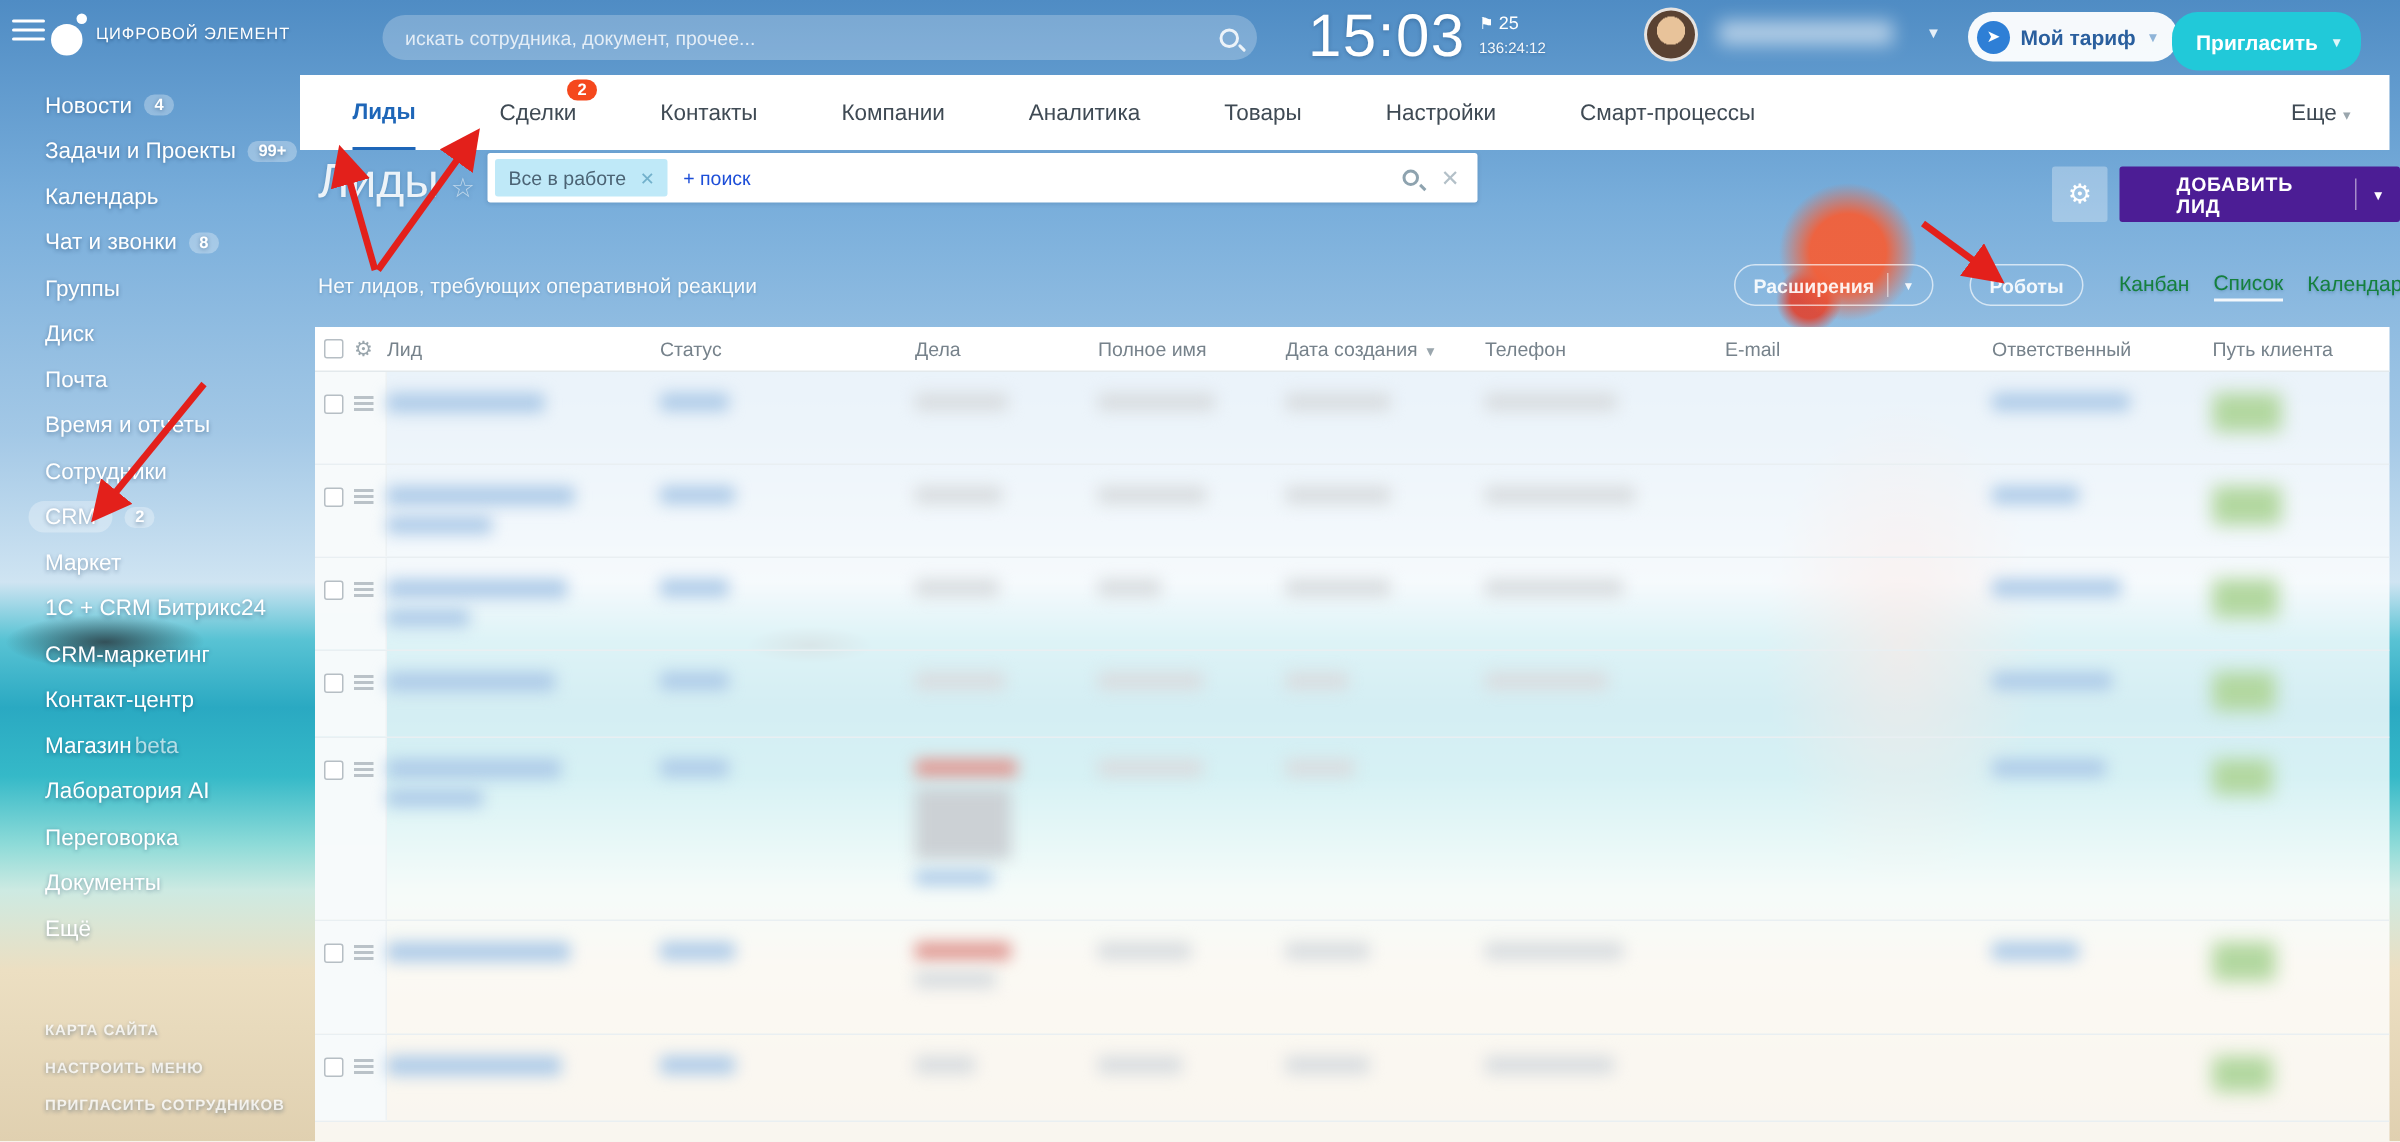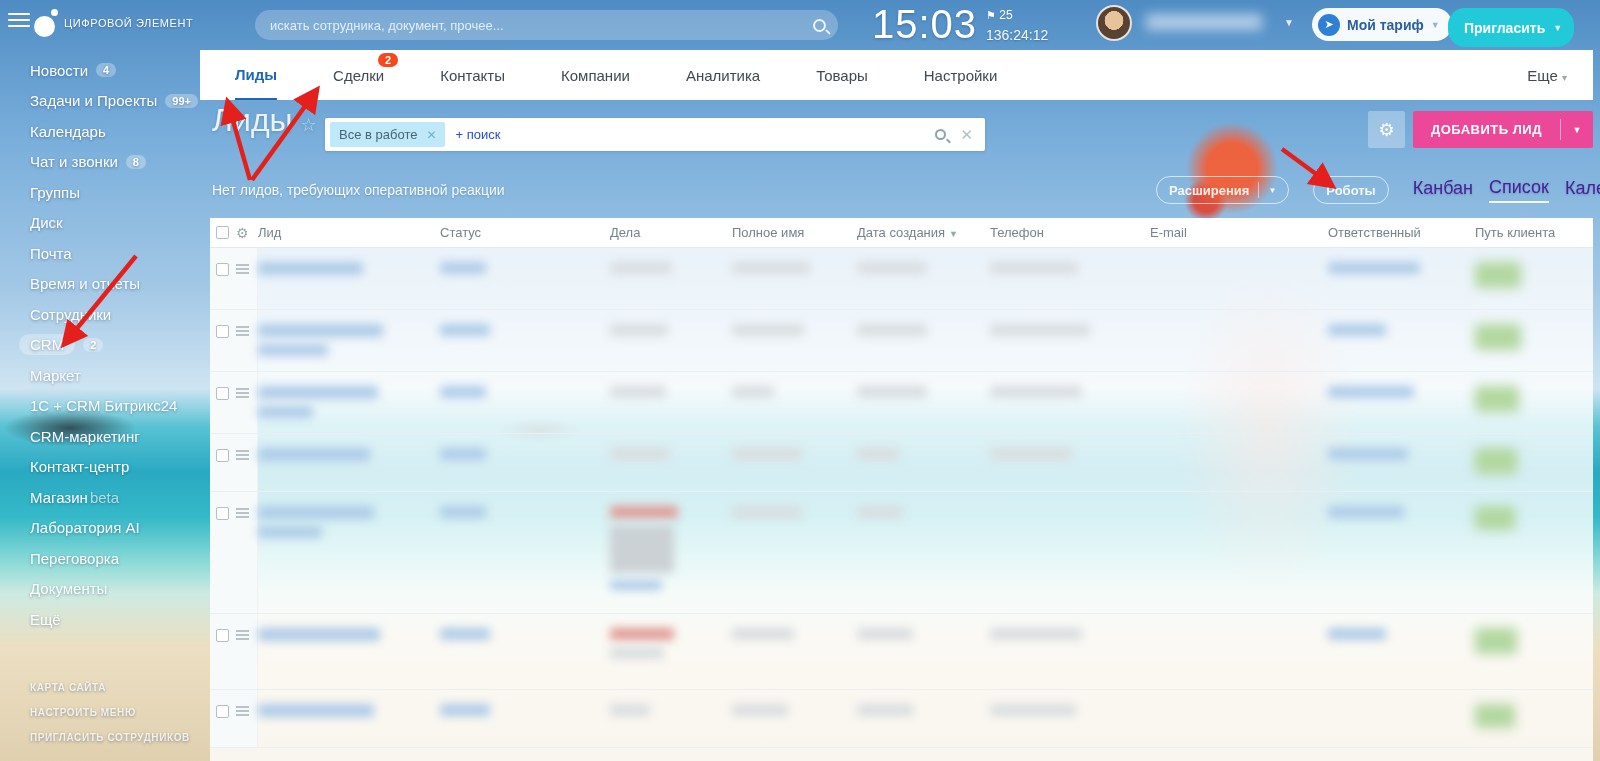--- a/index.html
+++ b/index.html
@@ -50,21 +50,21 @@
   .search input { flex:1; background:transparent; border:none; outline:none;
     font-size:13px; color:#fff; }
   .search input::placeholder { color:rgba(255,255,255,.78); }
   .mag { width:13px; height:13px; border:2px solid rgba(255,255,255,.85); border-radius:50%; position:relative; }
   .mag::after { content:""; position:absolute; left:10px; top:10px; width:6px; height:2px;
     background:rgba(255,255,255,.85); transform:rotate(45deg); border-radius:1px; }
   .clock { position:absolute; left:872px; top:2px; color:#fff; font-size:40px; font-weight:300;
     letter-spacing:1px; text-shadow:0 1px 3px rgba(0,40,80,.3); }
   .flagline { position:absolute; left:986px; top:8px; color:#fff; font-size:12px; }
   .flagline .flag { font-size:11px; }
-  .timer { position:absolute; left:986px; top:27px; color:rgba(255,255,255,.95); font-size:14px;
+  .timer { position:absolute; left:986px; top:27px; color:rgba(255,255,255,.95); font-size:10px;
     text-shadow:0 1px 2px rgba(0,40,80,.3); }
   .avatar { position:absolute; left:1096px; top:5px; width:36px; height:36px; border-radius:50%;
     background:radial-gradient(circle at 50% 42%, #e8c39a 0 38%, #5a4232 39% 100%);
     border:2px solid rgba(255,255,255,.85); cursor:pointer; }
   .username-blur { position:absolute; left:1146px; top:14px; width:116px; height:16px;
     background:rgba(255,255,255,.55); border-radius:3px; filter:blur(6px); }
   .user-caret { position:absolute; left:1284px; top:17px; color:rgba(255,255,255,.85); font-size:10px; cursor:pointer; }
   .plan-btn { position:absolute; left:1312px; top:8px; height:33px; border-radius:17px;
     background:rgba(255,255,255,.95); display:flex; align-items:center; padding:0 12px 0 6px; cursor:pointer; }
   .plan-ic { width:22px; height:22px; border-radius:50%; display:flex; align-items:center;
@@ -84,21 +84,21 @@
   .tab.active { color:#1e66b8; border-bottom:2px solid #1e66b8; font-weight:bold; }
   .tab .tbadge { position:absolute; top:3px; right:-14px; border-radius:9px;
     color:#fff; font-size:11px; font-weight:bold; padding:1px 7px; }
   .tab-more { position:absolute; right:26px; font-size:15px; color:#3f4a54; cursor:pointer; }
   .tab-more .c { font-size:10px; color:#9aa6ad; }
 
   
   .page-title { position:absolute; left:212px; top:102px; font-size:32px;
     color:rgba(255,255,255,.88); text-shadow:0 1px 3px rgba(0,60,100,.25); }
   .fav-star { font-size:18px; color:rgba(255,255,255,.55); margin-left:8px; }
-  .filterbox { position:absolute; left:325px; top:118px; width:660px; height:33px; background:#fff;
+  .filterbox { position:absolute; left:325px; top:102px; width:660px; height:33px; background:#fff;
     border-radius:2px; display:flex; align-items:center; box-shadow:0 1px 3px rgba(0,40,80,.15); }
   .chip { margin-left:5px; background:#bfe9f8; border-radius:2px; font-size:13px; color:#4b6374;
     padding:5px 9px; display:flex; align-items:center; cursor:pointer; }
   .chip .x { color:#72b1cc; margin-left:9px; font-size:12px; }
   .filter-ph { font-size:13px; color:#1d4ed8; margin-left:10px; flex:1; }
   .fmag { width:11px; height:11px; border:2px solid #8ea3af; border-radius:50%; position:relative; margin-right:14px; }
   .fmag::after { content:""; position:absolute; left:9px; top:9px; width:5px; height:2px;
     background:#8ea3af; transform:rotate(45deg); }
   .fx { color:#b3c0c8; font-size:15px; margin-right:12px; cursor:pointer; }
   .gear-btn { position:absolute; left:1368px; top:111px; width:37px; height:37px;
@@ -112,21 +112,21 @@
 
   
   .notice { position:absolute; left:212px; top:182px; font-size:14px; color:rgba(255,255,255,.95);
     text-shadow:0 1px 2px rgba(0,60,100,.25); }
   .switcher { position:absolute; left:1156px; top:176px; display:flex; align-items:center; gap:24px; }
   .pill-btn { border:1px solid rgba(255,255,255,.65); border-radius:15px; height:28px;
     display:flex; align-items:center; padding:0 12px; color:rgba(255,255,255,.9); font-size:13px;
     font-weight:bold; cursor:pointer; white-space:nowrap; }
   .pill-btn .div { width:1px; height:16px; background:rgba(255,255,255,.5); margin:0 9px; }
   .pill-btn .c { font-size:8px; }
-  .view-link { color:#4c1d95; font-size:18px; cursor:pointer; text-shadow:0 1px 2px rgba(0,60,100,.25);
+  .view-link { color:#15803d; font-size:14px; cursor:pointer; text-shadow:0 1px 2px rgba(0,60,100,.25);
     padding-bottom:3px; white-space:nowrap; }
   .view-link.active { border-bottom:2px solid rgba(255,255,255,.9); }
 
   
   .grid { position:absolute; left:210px; top:218px; width:1383px; height:543px;
     background:rgba(255,255,255,.8); overflow:hidden; }
   .ghead { display:grid; grid-template-columns:48px 182px 170px 122px 125px 133px 160px 178px 147px 118px;
     height:30px; background:rgba(255,255,255,.97); border-bottom:1px solid #e3e9ec; align-items:center; }
   .th { font-size:13px; color:#76828b; white-space:nowrap; overflow:hidden; }
   .th .sort { font-size:9px; color:#9aa6ad; margin-left:4px; }
@@ -276,35 +276,38 @@
       </div>
       <div class="tab">
         <span>Аналитика</span>
       </div>
       <div class="tab">
         <span>Товары</span>
       </div>
       <div class="tab">
         <span>Настройки</span>
       </div>
+      <div class="tab">
+        <span>Смарт-процессы</span>
+      </div>
       <div class="tab-more"><span>Еще</span> <span class="c">▾</span></div>
   </div>
 
   <div class="page-title"><span>Лиды</span><span class="fav-star">☆</span></div>
   <div class="filterbox">
     <div class="chip">
         <span>Все в работе</span>
         <span class="x">✕</span>
       </div>
     <div class="filter-ph">+ поиск</div>
     <div class="fmag"></div>
     <div class="fx">✕</div>
   </div>
   <div class="gear-btn">⚙</div>
-  <div class="add-btn" id="add-btn" style="background: #ec4899;">
+  <div class="add-btn" id="add-btn" style="background: #4c1d95; padding-left: 20px;">
     <span class="t">ДОБАВИТЬ ЛИД</span>
     <span class="sep"></span>
     <span class="c">▼</span>
   </div>
 
   <div class="notice">Нет лидов, требующих оперативной реакции</div>
   <div class="switcher">
     <div class="pill-btn">
       <span>Расширения</span>
       <span class="div"></span>

